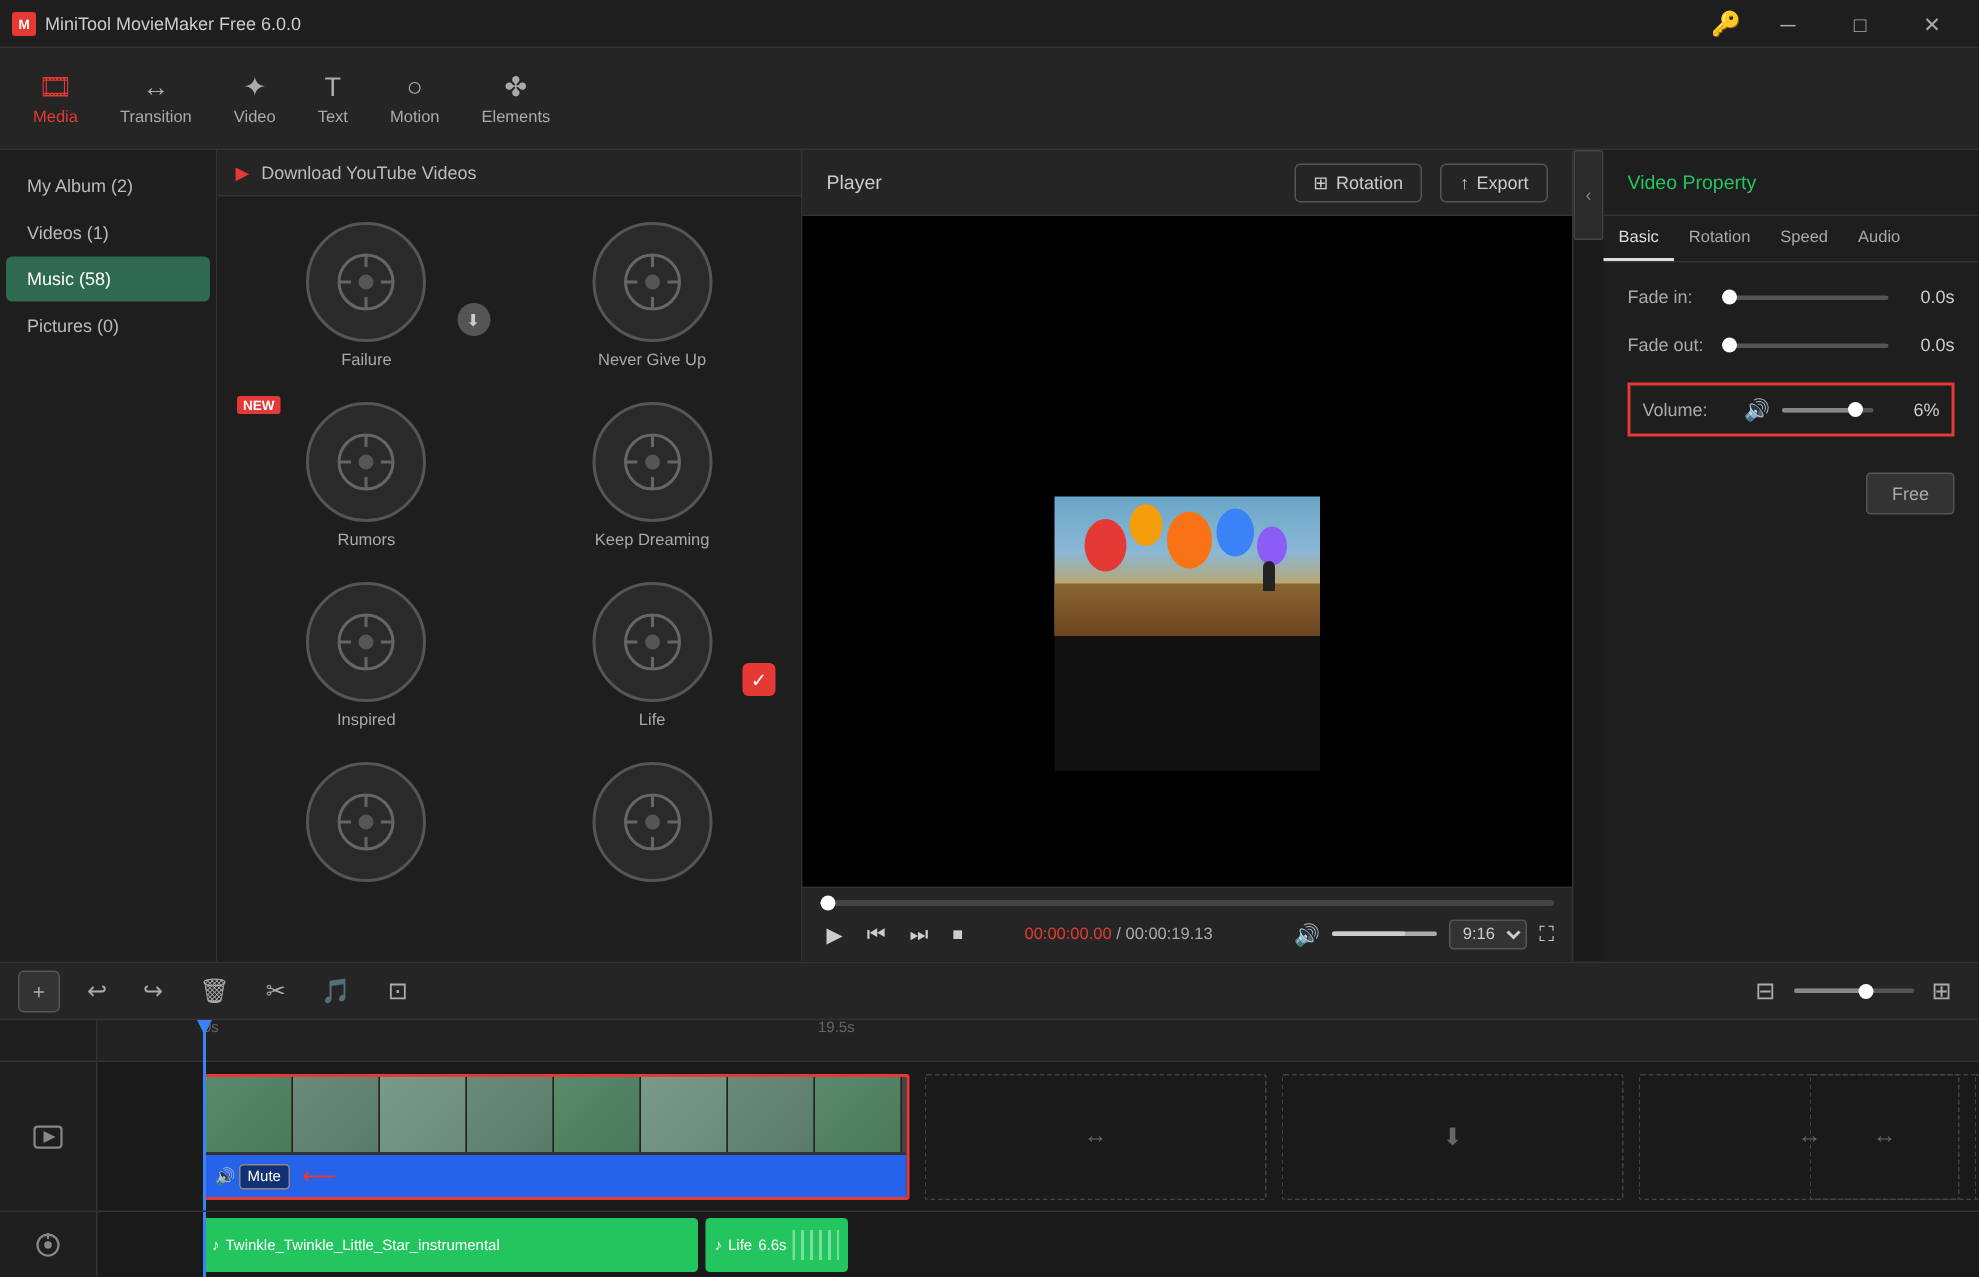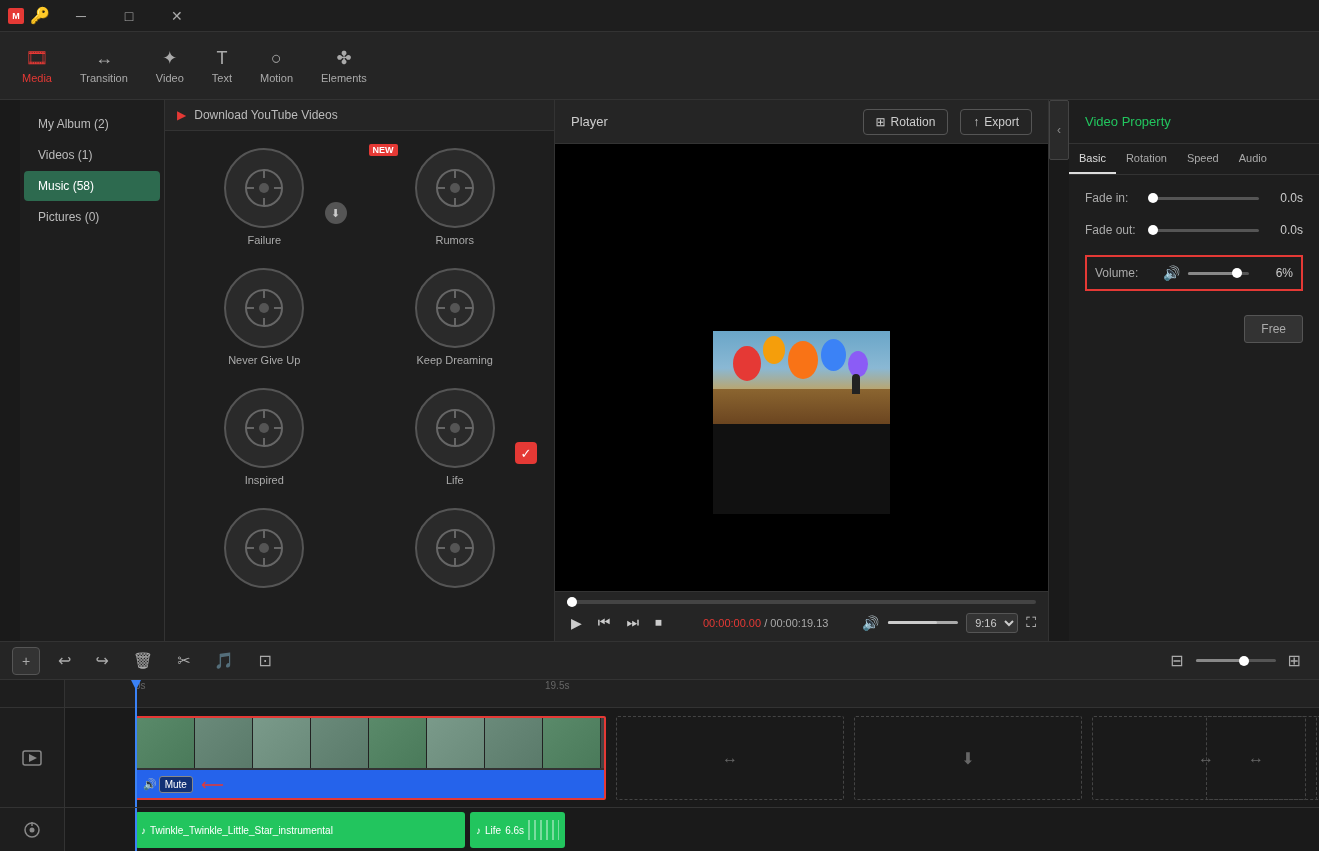--- a/index.html
+++ b/index.html
@@ -40,21 +40,21 @@
       color: #aaa;
       font-size: 11px;
       gap: 3px;
       height: 100%;
       border-radius: 4px;
     }
     .toolbar-item.active { color: #e53935; }
     .toolbar-item .icon { font-size: 18px; }
 
     
-    #main { display: flex; height: calc(851px - 32px - 68px - 210px); margin-left: 20px; }
+    #main { display: flex; height: calc(851px - 32px - 68px - 210px); }
 
     
     #sidebar {
       width: 145px;
       background: #1e1e1e;
       border-right: 1px solid #333;
       padding: 8px 0;
     }
     .sidebar-item {
       padding: 8px 14px;
@@ -340,20 +340,21 @@
     }
     .bal { position: absolute; border-radius: 50%; }
   </style>
 </head>
 <body>
 
 <div id="titlebar">
   <div class="app-icon">
       <span>M</span>
     </div>
+  <span class="app-title">MiniTool MovieMaker Free 6.0.0</span>
   <span class="key-icon">🔑</span>
   <div class="win-controls">
     <div class="win-btn">─</div>
     <div class="win-btn">□</div>
     <div class="win-btn close">✕</div>
   </div>
 </div>
 
 <div id="toolbar">
   <div class="toolbar-item active">
@@ -405,47 +406,47 @@
               <circle cx="20" cy="20" r="4" fill="#666"></circle>
               <line x1="20" y1="2" x2="20" y2="10" stroke="#666" stroke-width="2"></line>
               <line x1="20" y1="30" x2="20" y2="38" stroke="#666" stroke-width="2"></line>
               <line x1="2" y1="20" x2="10" y2="20" stroke="#666" stroke-width="2"></line>
               <line x1="30" y1="20" x2="38" y2="20" stroke="#666" stroke-width="2"></line>
             </svg>
         </div>
         <div class="download-btn">⬇</div>
         <label>Failure</label>
       </div>
+      <div class="media-item">
+        <div class="music-icon">
+          <svg width="40" height="40" viewBox="0 0 40 40">
+              <circle cx="20" cy="20" r="18" stroke="#666" stroke-width="2" fill="none"></circle>
+              <circle cx="20" cy="20" r="4" fill="#666"></circle>
+              <line x1="20" y1="2" x2="20" y2="10" stroke="#666" stroke-width="2"></line>
+              <line x1="20" y1="30" x2="20" y2="38" stroke="#666" stroke-width="2"></line>
+              <line x1="2" y1="20" x2="10" y2="20" stroke="#666" stroke-width="2"></line>
+              <line x1="30" y1="20" x2="38" y2="20" stroke="#666" stroke-width="2"></line>
+            </svg>
+        </div>
+        <label>Never Give Up</label>
+      </div>
+
       <div class="media-item">
         <div class="new-badge">NEW</div>
         <div class="music-icon">
           <svg width="40" height="40" viewBox="0 0 40 40">
               <circle cx="20" cy="20" r="18" stroke="#666" stroke-width="2" fill="none"></circle>
               <circle cx="20" cy="20" r="4" fill="#666"></circle>
               <line x1="20" y1="2" x2="20" y2="10" stroke="#666" stroke-width="2"></line>
               <line x1="20" y1="30" x2="20" y2="38" stroke="#666" stroke-width="2"></line>
               <line x1="2" y1="20" x2="10" y2="20" stroke="#666" stroke-width="2"></line>
               <line x1="30" y1="20" x2="38" y2="20" stroke="#666" stroke-width="2"></line>
             </svg>
         </div>
         <label>Rumors</label>
-      </div>
-
-      <div class="media-item">
-        <div class="music-icon">
-          <svg width="40" height="40" viewBox="0 0 40 40">
-              <circle cx="20" cy="20" r="18" stroke="#666" stroke-width="2" fill="none"></circle>
-              <circle cx="20" cy="20" r="4" fill="#666"></circle>
-              <line x1="20" y1="2" x2="20" y2="10" stroke="#666" stroke-width="2"></line>
-              <line x1="20" y1="30" x2="20" y2="38" stroke="#666" stroke-width="2"></line>
-              <line x1="2" y1="20" x2="10" y2="20" stroke="#666" stroke-width="2"></line>
-              <line x1="30" y1="20" x2="38" y2="20" stroke="#666" stroke-width="2"></line>
-            </svg>
-        </div>
-        <label>Never Give Up</label>
       </div>
       <div class="media-item">
         <div class="music-icon">
           <svg width="40" height="40" viewBox="0 0 40 40">
               <circle cx="20" cy="20" r="18" stroke="#666" stroke-width="2" fill="none"></circle>
               <circle cx="20" cy="20" r="4" fill="#666"></circle>
               <line x1="20" y1="2" x2="20" y2="10" stroke="#666" stroke-width="2"></line>
               <line x1="20" y1="30" x2="20" y2="38" stroke="#666" stroke-width="2"></line>
               <line x1="2" y1="20" x2="10" y2="20" stroke="#666" stroke-width="2"></line>
               <line x1="30" y1="20" x2="38" y2="20" stroke="#666" stroke-width="2"></line>

